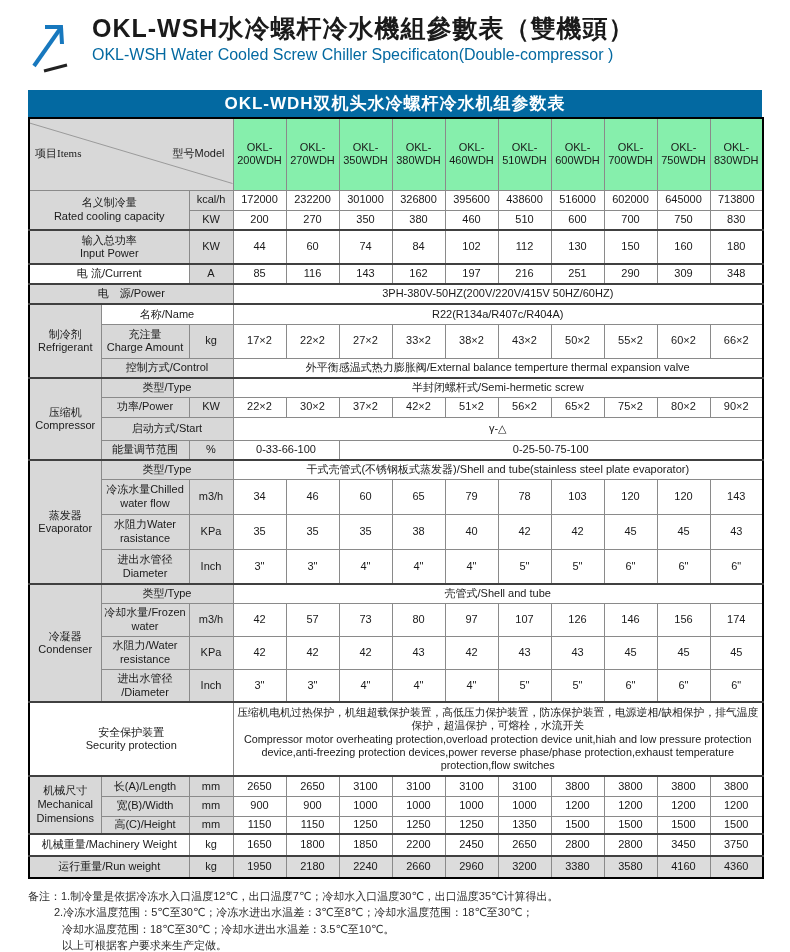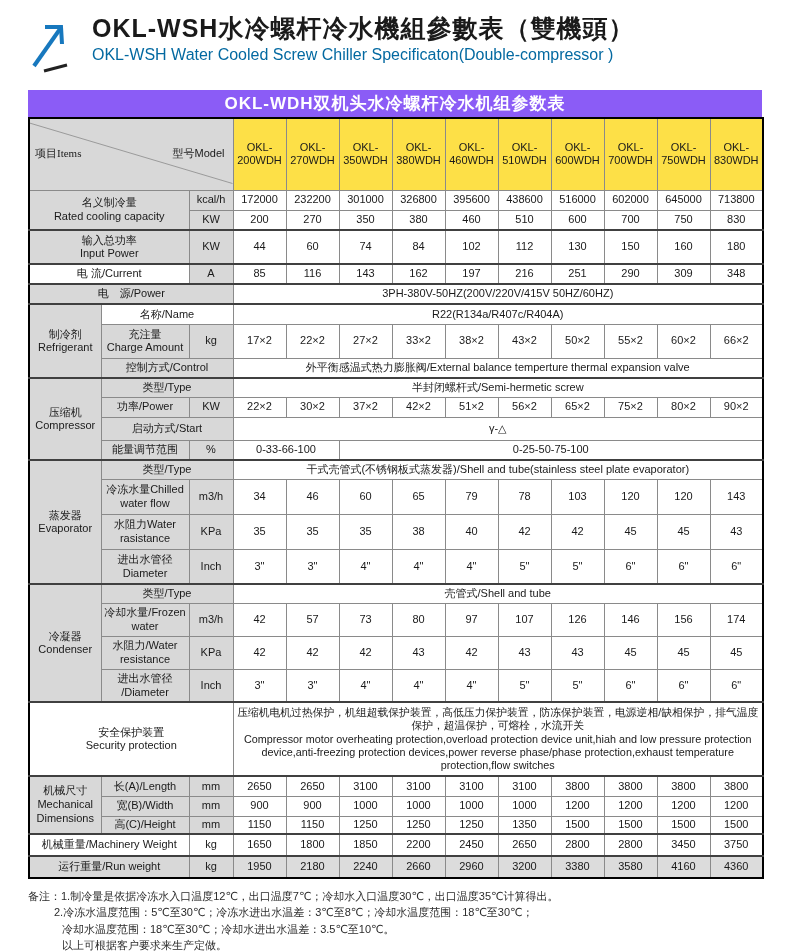--- a/index.html
+++ b/index.html
@@ -7,40 +7,40 @@
        font-family:"Liberation Sans","DejaVu Sans",sans-serif;color:#1a1a1a;}
 
   
   .hdr{position:relative;padding:14px 0 0 30px;height:72px;}
   .logo{position:absolute;left:30px;top:20px;width:40px;height:54px;}
   .titles{margin-left:62px;}
   .t-zh{font-size:25px;font-weight:bold;letter-spacing:1px;line-height:1.15;}
   .t-en{font-size:16px;margin-top:3px;color:#0369a1;}
 
   
-  .banner{margin:4px 0 0 28px;width:734px;height:27px;background:#8b5cf6;
+  .banner{margin:4px 0 0 28px;width:734px;height:27px;background:#0369a1;
           color:#fff;font-size:17px;font-weight:bold;text-align:center;
           line-height:27px;letter-spacing:1px;}
 
   
   table.spec{margin-left:28px;width:734px;border-collapse:collapse;
              table-layout:fixed;font-size:11px;border:2px solid #000;}
   table.spec td,table.spec th{border:1px solid #8a8a8a;text-align:center;
              vertical-align:middle;padding:1px 2px;white-space:pre-wrap;
              font-weight:normal;line-height:1.25;overflow:hidden;}
   tr.tb>td,tr.tb>th{border-top:2px solid #404040;}
   .lab{background:#d8d8d8;}
   .sec{background:#d8d8d8;}
   .unit{background:#d8d8d8;}
   .val{background:#fff;}
   .merged{background:#fff;}
   .white{background:#fff;}
   .gray{background:#dcdcdc;}
   .left{text-align:left;padding:3px 7px;font-size:10.8px;line-height:1.32;}
-  th.model{background:#fde047;line-height:1.3;}
+  th.model{background:#86efac;line-height:1.3;}
   th.corner{background:#d8d8d8;position:relative;height:34px;}
   .c-items{position:absolute;left:5px;top:50%;transform:translateY(-50%);font-family:Liberation Serif, serif;}
   .c-model{position:absolute;right:8px;top:50%;transform:translateY(-50%);}
   .diag{position:absolute;left:0;top:0;width:100%;height:100%;}
 
   
   .notes{margin:9px 0 0 28px;font-size:11px;color:#2b2b2b;line-height:1.5;
          white-space:nowrap;overflow:hidden;width:762px;}
   .notes .i1{padding-left:26px;}
   .notes .i2{padding-left:34px;}

